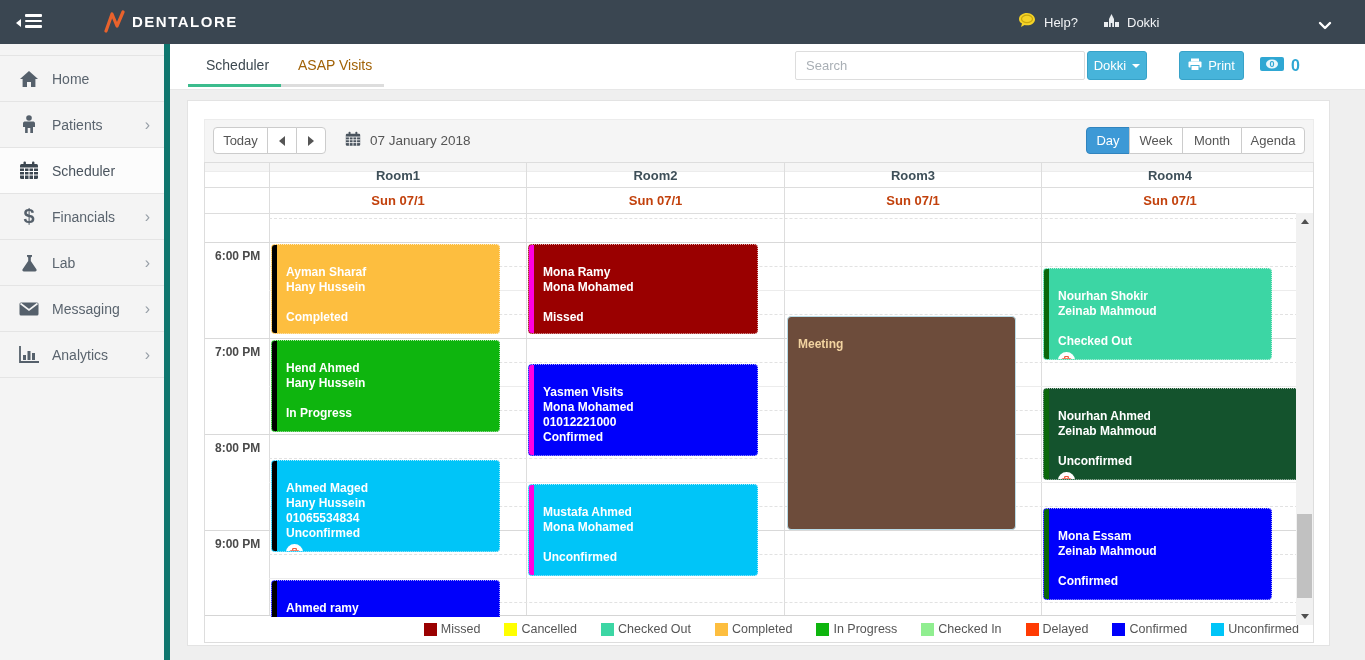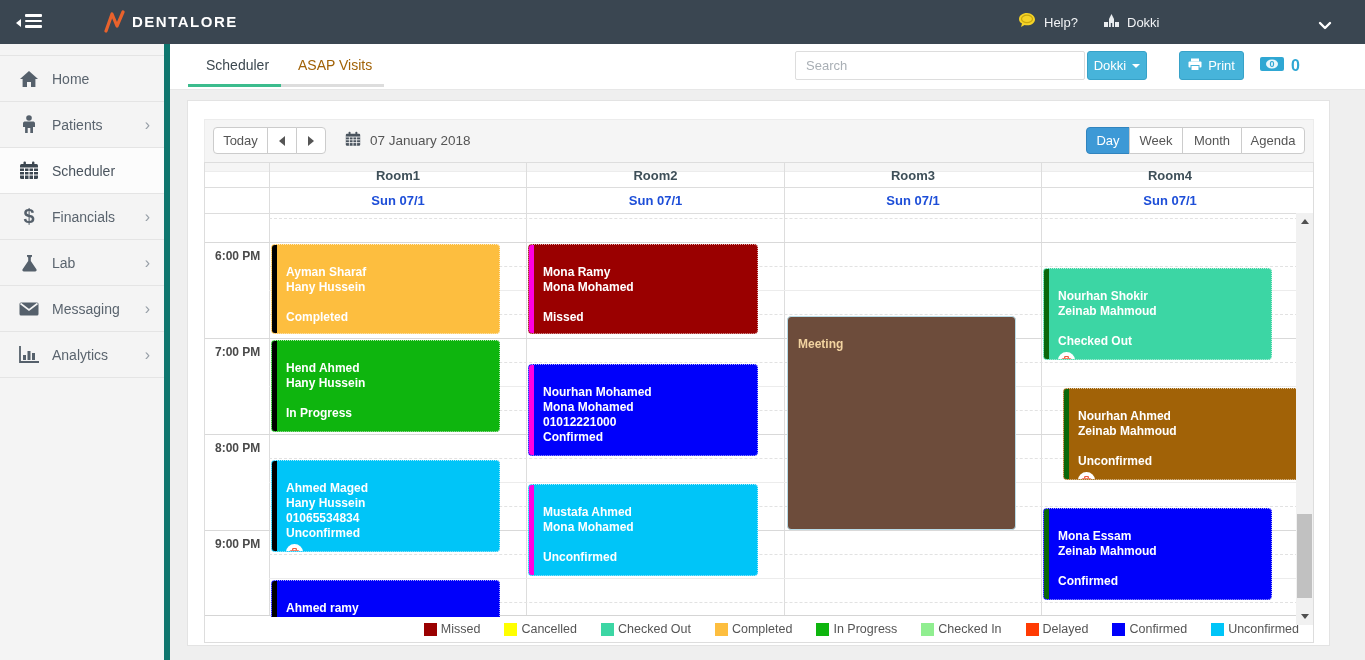--- a/index.html
+++ b/index.html
@@ -48,21 +48,21 @@
   .cal-btn:last-child { border-radius:0 4px 4px 0; }
   .cal-btn.active { background:#3D99D6; border-color:#3184BE; color:#fff; }
   .tri-l { width:0; height:0; border-top:5px solid transparent; border-bottom:5px solid transparent; border-right:6px solid #555; }
   .tri-r { width:0; height:0; border-top:5px solid transparent; border-bottom:5px solid transparent; border-left:6px solid #555; }
   #toolbar-date { position:absolute; left:140px; top:7px; display:flex; align-items:center; gap:9px; color:#555; font-size:13.5px; height:27px; }
 
   
   #cal-table { position:absolute; left:16px; top:61px; width:1110px; height:481px; border:1px solid #DDD; }
   .hdr-row { position:absolute; left:0; width:100%; height:25px; }
   .hdr-cell { position:absolute; top:0; height:25px; border-left:1px solid #DDD; display:flex; align-items:center; justify-content:center; font-size:13px; font-weight:bold; }
-  .room-name { color:#3E4F58; } .day-name { color:#1d4ed8; }
+  .room-name { color:#3E4F58; } .day-name { color:#c2410c; }
   #grid-viewport { position:absolute; left:0; top:50px; width:1108px; height:404px; overflow:hidden; border-top:1px solid #DDD; }
   .hline { position:absolute; height:0; border-top:1px solid #DDD; }
   .hline.hour  { left:0; right:0; border-color:#D9D9D9; }
   .hline.half  { left:64px; right:0; border-color:#ECECEC; }
   .hline.minor { left:64px; right:0; border-top:1px dashed #E2E2E2; }
   .vline { position:absolute; top:0; bottom:0; width:0; border-left:1px solid #DDD; }
   .time-label { position:absolute; left:10px; font-size:12px; font-weight:bold; color:#4A4A4A; }
 
   
   .appt { position:absolute; border-radius:4px; color:#fff; overflow:hidden; border:1px dotted rgba(255,255,255,0.65); cursor:pointer; z-index:5; }
@@ -374,21 +374,21 @@
           <div class="a-body">
             <div>Mona Ramy</div>
             <div>Mona Mohamed</div>
             <div>&nbsp;</div>
             <div>Missed</div>
           </div>
         </div>
         <div class="appt" style="left: 323px; width: 230px; top: 150px; height: 92px; background: rgb(0, 0, 251);">
           <div class="stripe" style="background: rgb(255, 0, 225);"></div>
           <div class="a-body">
-            <div>Nourhan Mohamed</div>
+            <div>Yasmen Visits</div>
             <div>Mona Mohamed</div>
             <div>01012221000</div>
             <div>Confirmed</div>
           </div>
         </div>
         <div class="appt" style="left: 323px; width: 230px; top: 270px; height: 92px; background: rgb(0, 197, 248);">
           <div class="stripe" style="background: rgb(255, 0, 225);"></div>
           <div class="a-body">
             <div>Mustafa Ahmed</div>
             <div>Mona Mohamed</div>
@@ -411,21 +411,21 @@
             <div class="medkit">
               <svg width="11" height="10" viewBox="0 0 12 11">
                 <rect x="0.5" y="2.5" width="11" height="8" rx="1.5" fill="#F05A3C"></rect>
                 <path d="M4 2.5V1.5a1 1 0 0 1 1-1h2a1 1 0 0 1 1 1v1" fill="none" stroke="#F05A3C" stroke-width="1.4"></path>
                 <rect x="5.2" y="4.2" width="1.6" height="4.6" fill="#fff"></rect>
                 <rect x="3.7" y="5.7" width="4.6" height="1.6" fill="#fff"></rect>
               </svg>
             </div>
           </div>
         </div>
-        <div class="appt" style="left: 838px; width: 275px; top: 174px; height: 92px; background: #a16207; margin-left: 20px;">
+        <div class="appt" style="left: 838px; width: 275px; top: 174px; height: 92px; background: #14532d;">
           <div class="stripe" style="background: rgb(10, 103, 10);"></div>
           <div class="a-body">
             <div>Nourhan Ahmed</div>
             <div>Zeinab Mahmoud</div>
             <div>&nbsp;</div>
             <div>Unconfirmed</div>
             <div class="medkit">
               <svg width="11" height="10" viewBox="0 0 12 11">
                 <rect x="0.5" y="2.5" width="11" height="8" rx="1.5" fill="#F05A3C"></rect>
                 <path d="M4 2.5V1.5a1 1 0 0 1 1-1h2a1 1 0 0 1 1 1v1" fill="none" stroke="#F05A3C" stroke-width="1.4"></path>

